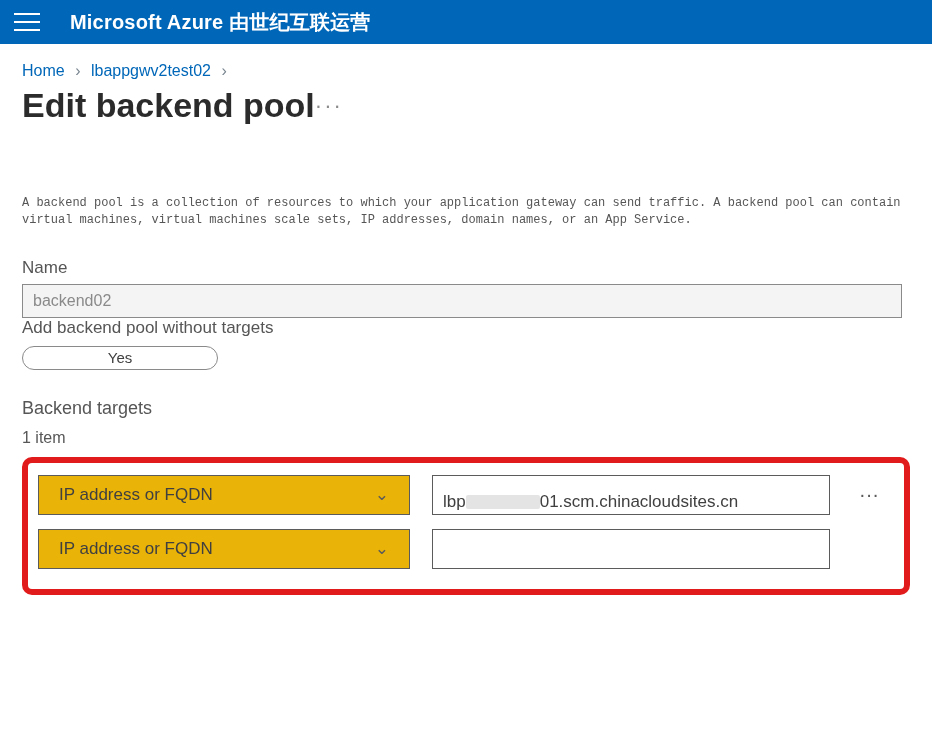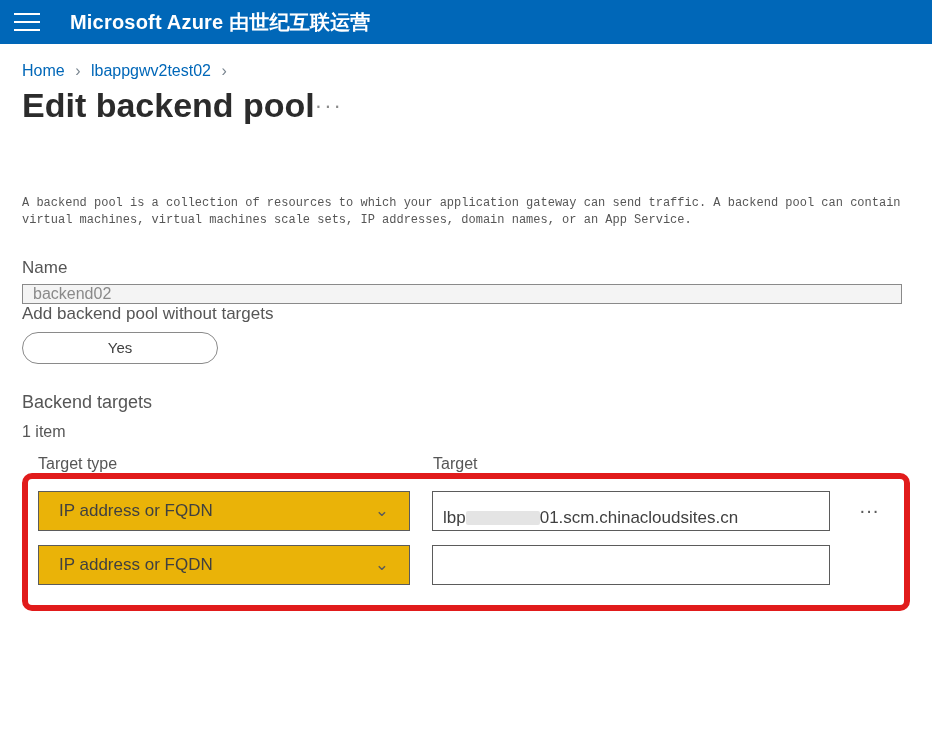--- a/index.html
+++ b/index.html
@@ -40,32 +40,32 @@
 
   .title-row { display: flex; align-items: center; margin-top: 6px; }
   .page-title { font-size: 34px; font-weight: 600; color: #2b2b2b; }
   .ellipsis { color: #8a8a8a; font-size: 22px; letter-spacing: 2px; cursor: pointer; }
 
   .desc { margin-top: 70px; font-size: 12px; line-height: 1.45; color: #565656; max-width: 880px; font-family: Liberation Mono, monospace; }
 
   .field { margin-top: 28px; }
   .field-label { font-size: 17px; color: #565656; margin-bottom: 6px; }
   .text-input {
-    width: 880px; height: 20px;
+    width: 880px; height: 34px;
     border: 1px solid #8a8a8a;
     background: #f4f4f4;
     color: #8a8a8a;
     padding: 0 10px;
     font-size: 16px;
   }
 
   .toggle-row { }
   .toggle {
     margin-top: 8px;
-    width: 196px; height: 32px;
+    width: 196px; height: 24px;
     border: 1px solid #8a8a8a;
     border-radius: 16px;
     display: flex;
     overflow: hidden;
     cursor: pointer;
     background: #ffffff;
   }
   .toggle .opt { flex: 1; display: flex; align-items: center; justify-content: center; font-size: 15px; }
   .toggle .opt.yes { color: #404040; }
   .toggle .opt.no  { background: #0067b8; color: #ffffff; border-radius: 16px; text-decoration: underline; }
@@ -148,24 +148,20 @@
     <div class="field-label">Add backend pool without targets</div>
     <div class="toggle">
       <div class="opt yes">Yes</div>
     </div>
   </div>
 
   <div class="section-label">Backend targets</div>
   <div class="count">1 item</div>
 
   <div class="grid">
-    <div class="grid-head">
-      <div class="col-type">Target type</div>
-      <div class="col-target">Target</div>
-    </div>
 
     <div class="highlight-box">
 
       <div class="grid-row">
         <div class="select-like">
           <span>IP address or FQDN</span>
           <span class="chev">⌄</span>
         </div>
         <div class="target-input">
           <span>lbp</span><span class="redact"></span><span>01.scm.chinacloudsites.cn</span>

